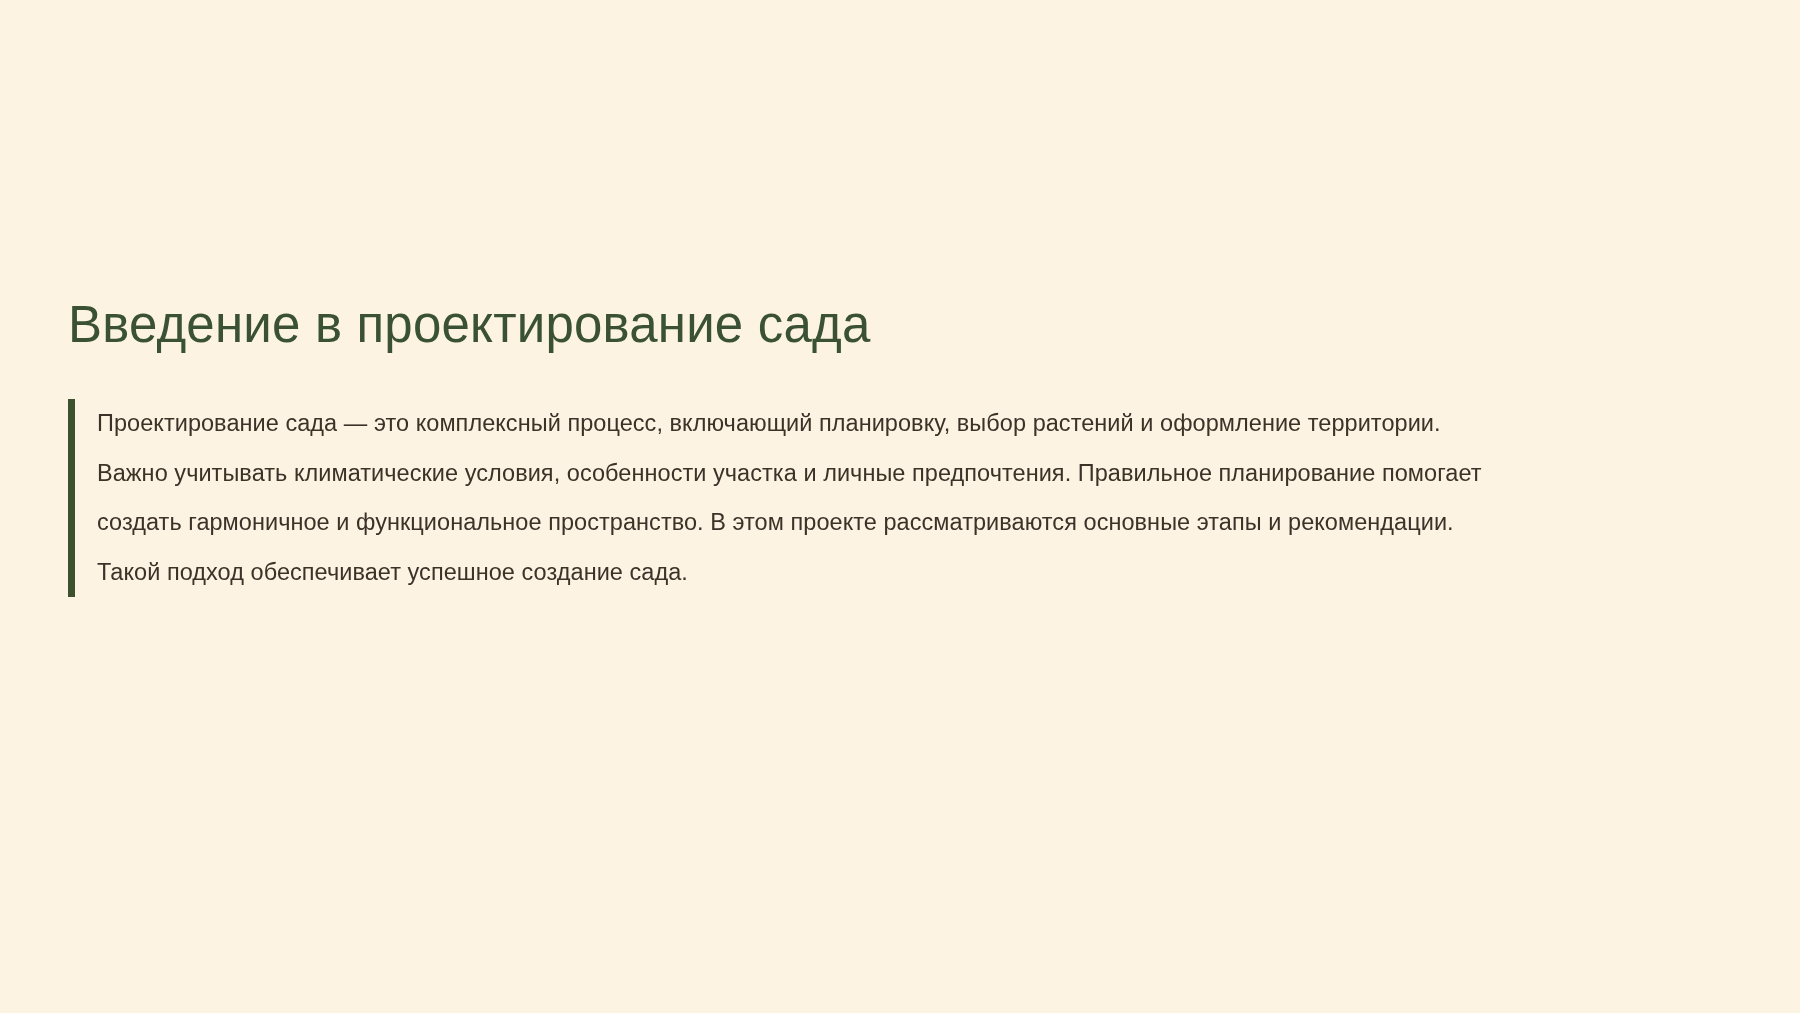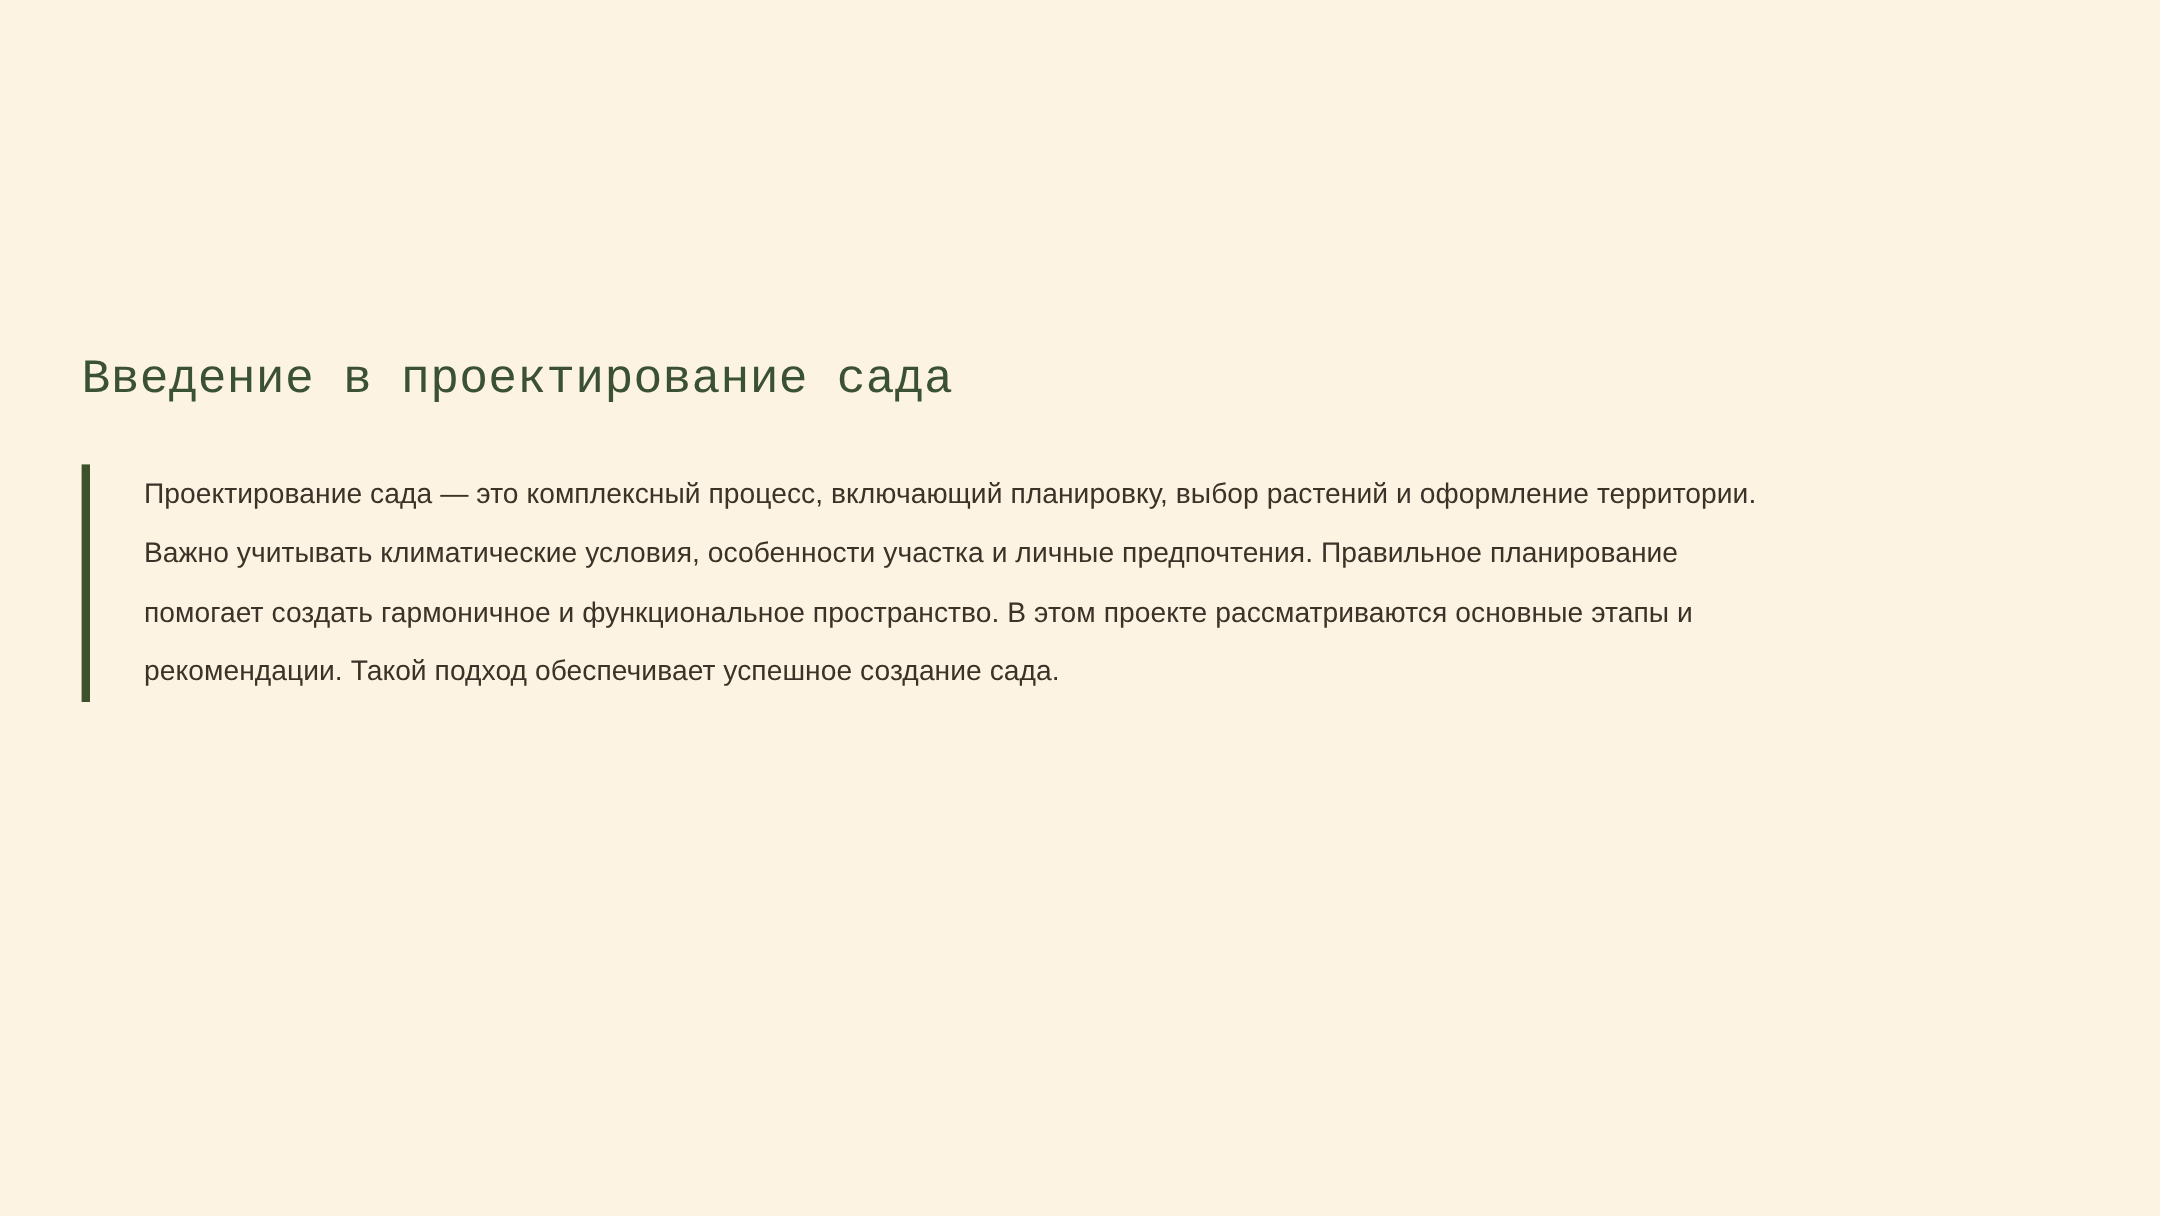--- a/index.html
+++ b/index.html
@@ -23,33 +23,33 @@
   }
 
   .content {
     position: absolute;
     left: 68px;
     top: 296px;
     width: 1680px;
   }
 
   .section-title {
-    font-family: Liberation Mono, monospace;
-    font-size: 40px;
+    font-family: Liberation Sans, sans-serif;
+    font-size: 51px;
     line-height: 1.12;
     font-weight: 400;
     color: #3a5233;
     letter-spacing: 0.2px;
     margin: 0 0 46px 0;
     white-space: nowrap;
   }
 
   .callout {
     position: relative;
-    padding-left: 45px;
+    padding-left: 22px;
     border-left: 7px solid #3d512c;
     box-sizing: border-box;
     max-width: 1425px;
   }
 
   .callout-body {
     margin: 0;
     font-family: "Liberation Sans", "DejaVu Sans", sans-serif;
     font-size: 23.5px;
     line-height: 49.5px;

